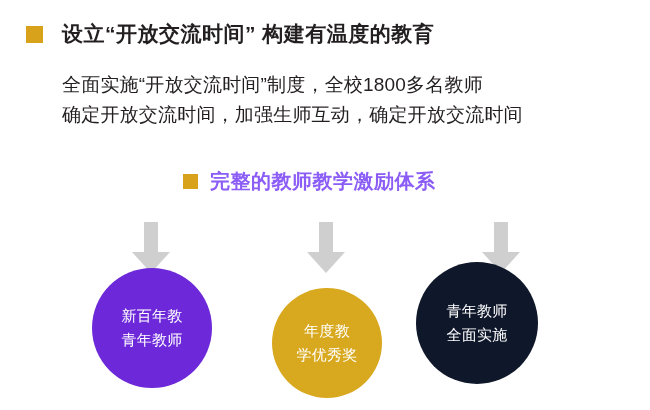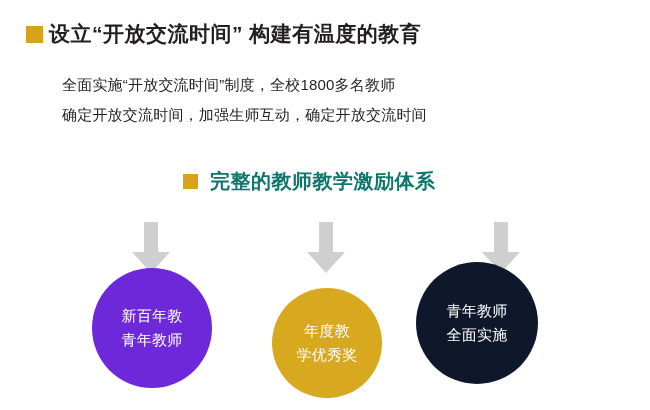--- a/index.html
+++ b/index.html
@@ -28,35 +28,35 @@
     display: flex;
     align-items: center;
   }
   .bullet-sq {
     width: 17px;
     height: 17px;
     background: #d9a21b;
     flex: 0 0 auto;
   }
   .title-text {
-    margin-left: 6px;
+    margin-left: 19px;
     font-size: 21px;
     font-weight: bold;
     color: #231f20;
     letter-spacing: 0.5px;
     white-space: nowrap;
   }
 
   
   .para {
     position: absolute;
     left: 62px;
     top: 70px;
     width: 560px;
-    font-size: 15px;
+    font-size: 19px;
     color: #231f20;
     line-height: 30px;
     letter-spacing: 0.2px;
   }
   .para div {
     white-space: nowrap;
   }
 
   
   .subtitle-row {
@@ -67,21 +67,21 @@
     align-items: center;
   }
   .subtitle-row .bullet-sq {
     width: 15px;
     height: 15px;
   }
   .subtitle-text {
     margin-left: 12px;
     font-size: 20px;
     font-weight: bold;
-    color: #0f766e;
+    color: #8b5cf6;
     letter-spacing: 0.5px;
     white-space: nowrap;
   }
 
   
   .arrow {
     position: absolute;
   }
 
   

